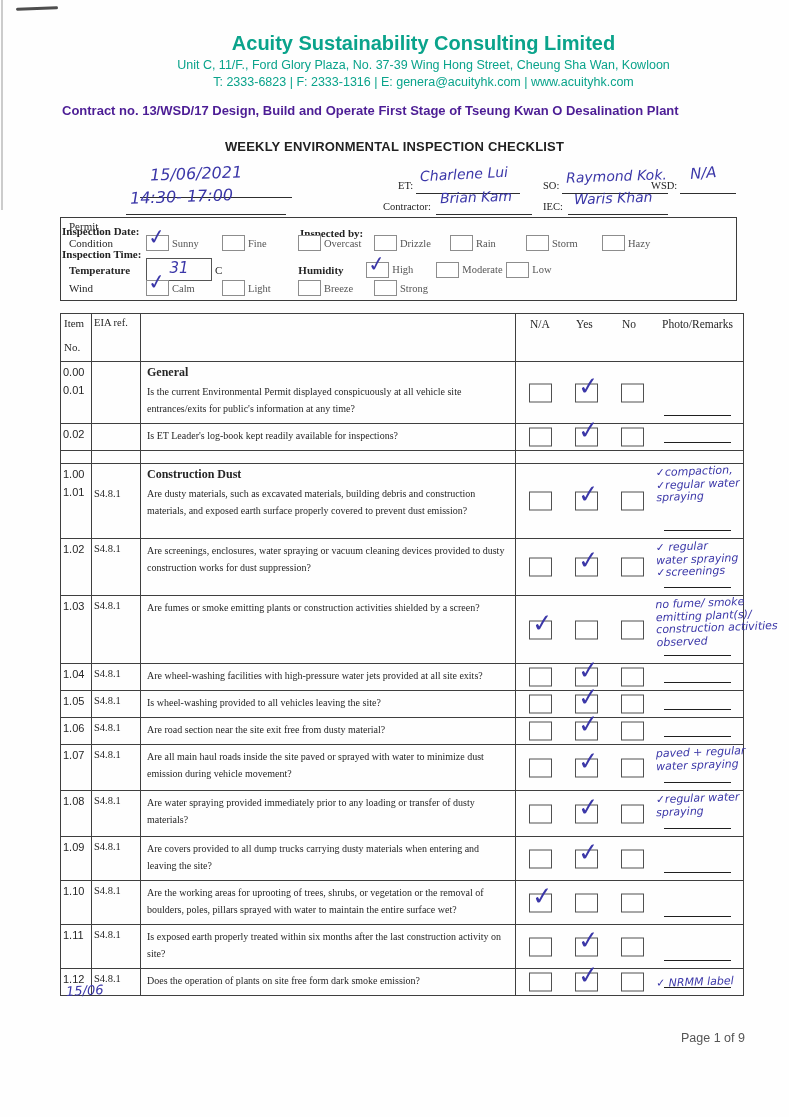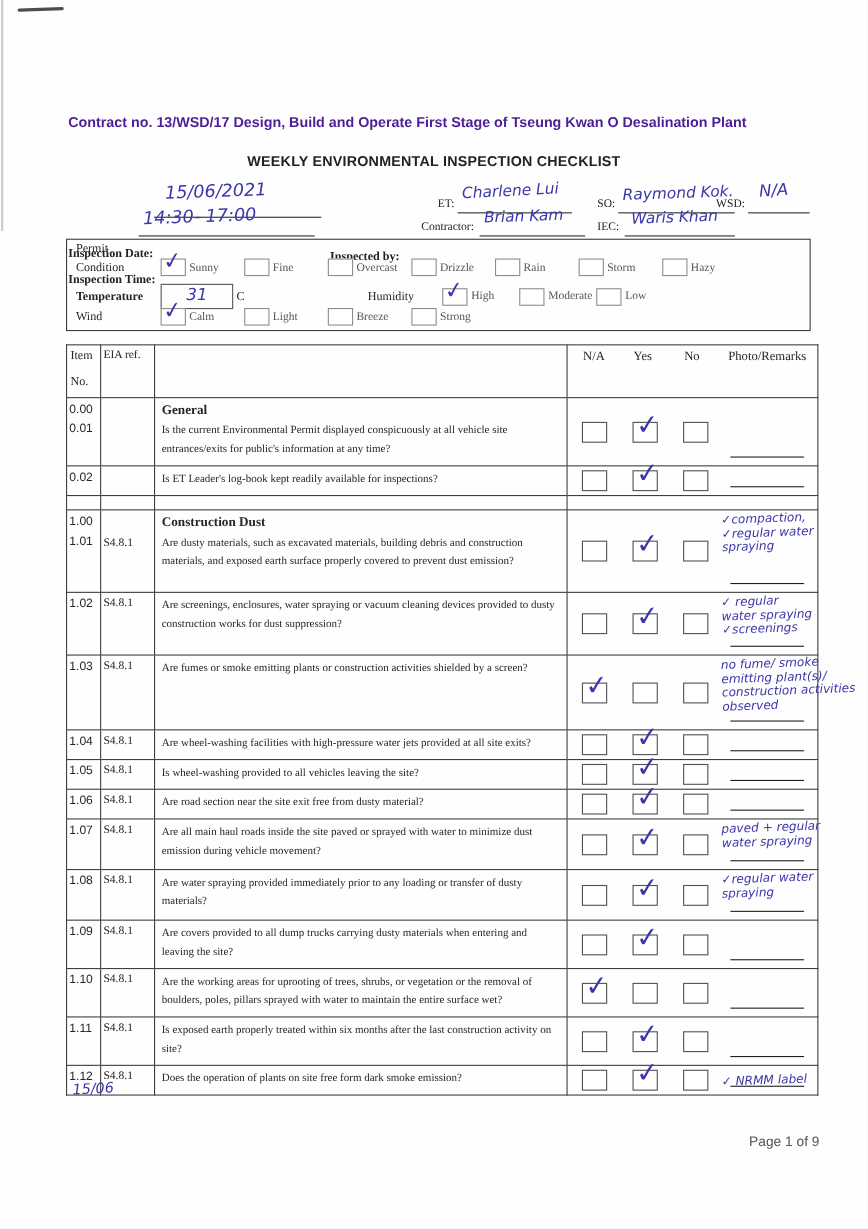--- a/index.html
+++ b/index.html
@@ -34,21 +34,21 @@
   .w-label{width:77px;flex:none;font-size:11px;}
   .wgroup{width:76px;flex:none;display:flex;align-items:center;gap:3px;}
   .wgroup.narrow{width:70px;}
   .wcb{width:21px;height:14px;border:1.4px solid #8d8d8d;flex:none;position:relative;background:#fff;}
   .wlabel{font-size:10.5px;color:#555;}
   .check{position:absolute;font-family:"DejaVu Sans",sans-serif;color:#3b37a8;font-weight:bold;pointer-events:none;}
   .wcheck{font-size:21px;left:1px;top:-11px;transform:rotate(-8deg);}
   .temp-box{width:64px;height:21px;border:1.4px solid #555;flex:none;position:relative;text-align:center;}
   .temp-val{font-size:15px;position:relative;top:0px;}
   .temp-unit{font-size:11px;margin-left:3px;}
-  .hum-label{margin-left:112px;width:68px;font-size:11px;font-weight:normal;}
+  .hum-label{margin-left:76px;width:68px;font-size:11px;font-weight:bold;}
 
   
   .checklist{position:absolute;left:60px;top:313px;width:677px;border-collapse:collapse;table-layout:fixed;}
   .checklist td{border:1.2px solid #3f3f3f;vertical-align:top;padding:0;}
   .c-item{width:30px;}
   .c-eia{width:46px;}
   .c-q{width:374px;}
   .c-ans{width:227px;position:relative;}
   thead td{height:44px;}
   thead .c-item div{font-size:11px;padding:3px 0 0 3px;}
@@ -78,20 +78,25 @@
 </style>
 </head>
 <body>
 
 <div class="page">
 
   <div class="abs corner-mark"></div>
   <div class="abs left-edge"></div>
 
   <div class="abs header">
+    <div class="head-text">
+      <div class="company">Acuity Sustainability Consulting Limited</div>
+      <div class="addr">Unit C, 11/F., Ford Glory Plaza, No. 37-39 Wing Hong Street, Cheung Sha Wan, Kowloon</div>
+      <div class="contacts">T: 2333-6823 | F: 2333-1316 | E: genera@acuityhk.com | www.acuityhk.com</div>
+    </div>
   </div>
 
   <div class="abs contract">Contract no.  13/WSD/17 Design, Build and Operate First Stage of Tseung Kwan O Desalination Plant</div>
   <div class="abs doc-title">WEEKLY ENVIRONMENTAL INSPECTION CHECKLIST</div>
 
   <div class="abs lab" style="left:62px;top:181px;">Inspection Date:</div>
   <div class="abs hw" style="left:150px;top:164px;font-size:16px;transform:rotate(-2deg);">15/06/2021</div>
   <div class="abs uline" style="left:140px;top:196px;width:152px;"></div>
 
   <div class="abs lab" style="left:62px;top:204px;">Inspection Time:</div>

